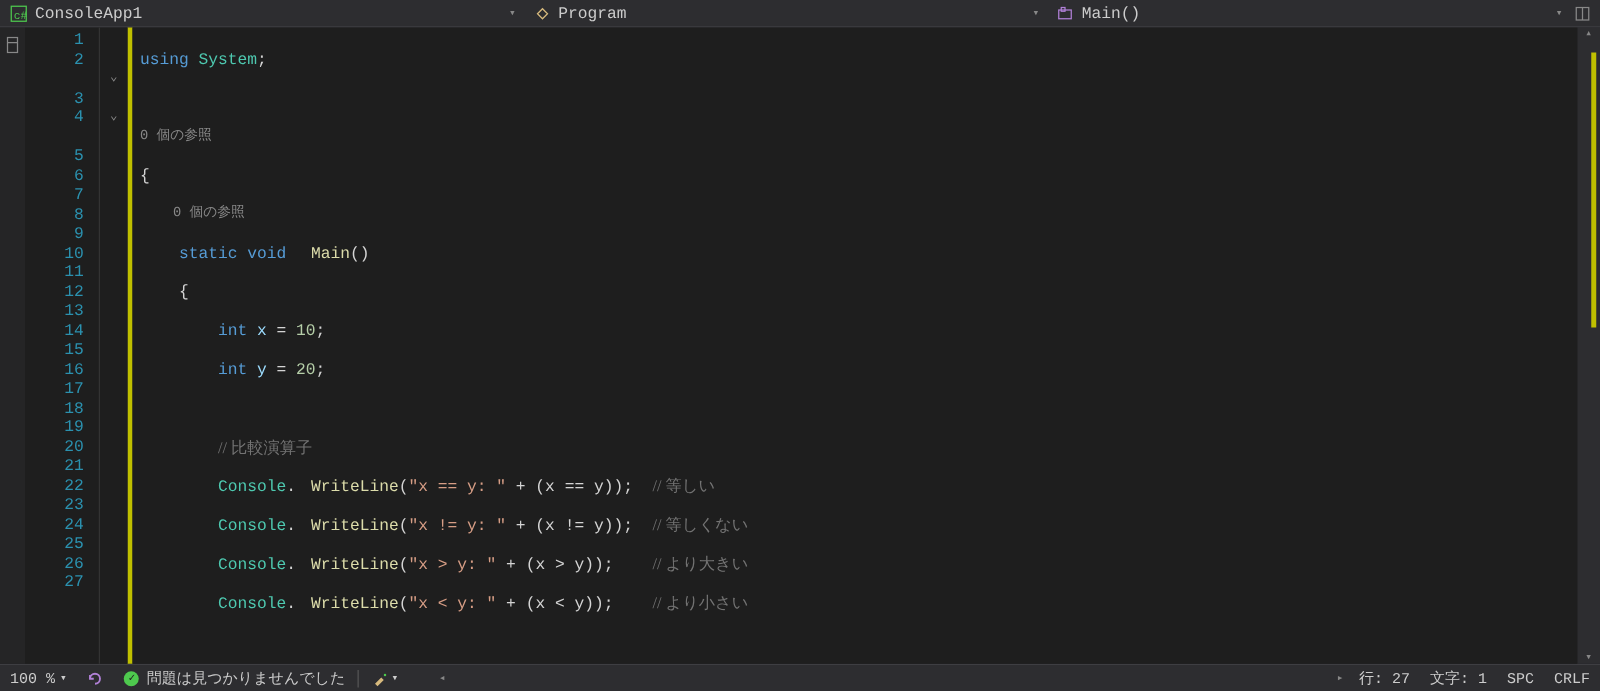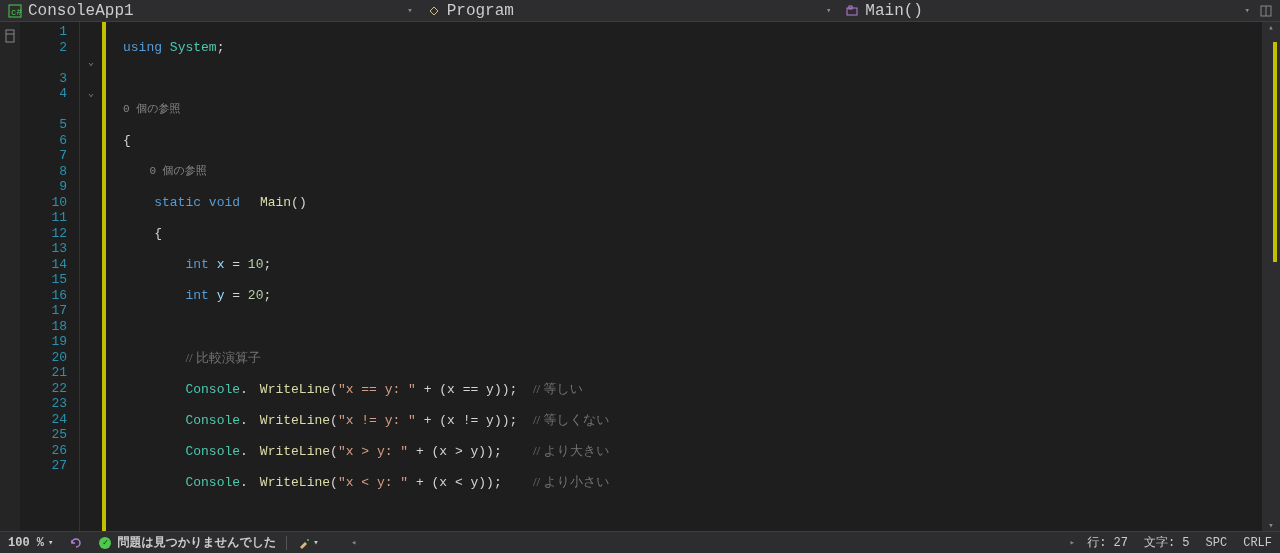--- a/index.html
+++ b/index.html
@@ -2,57 +2,57 @@
 <html><head>
 <meta charset="utf-8">
 <style>
 * { margin: 0; padding: 0; box-sizing: border-box; }
 html, body { width: 1280px; height: 553px; overflow: hidden; background: #1e1e1e; font-family: Consolas, "Courier New", monospace; font-size: 13px; color: #d4d4d4; }
 
 .top-bar { height: 22px; background: #2d2d30; display: flex; align-items: center; border-bottom: 1px solid #3e3e42; }
 .nav-seg { display: flex; align-items: center; height: 100%; padding: 0 8px; }
 .nav-seg.flex1 { flex: 1; }
 .nav-icon { width: 14px; height: 14px; margin-right: 6px; display: inline-flex; align-items: center; justify-content: center; }
-.nav-label { color: #cccccc; font-size: 16px; }
+.nav-label { color: #cccccc; font-size: 13px; }
 .nav-arrow { color: #888; font-size: 9px; padding: 0 6px; cursor: pointer; }
 .top-right { display: flex; align-items: center; padding-right: 4px; }
 .top-right > * { padding: 0 4px; color: #888; cursor: pointer; }
 
 .main { display: flex; height: 509px; position: relative; }
 .left-tools { width: 20px; background: #252526; display: flex; flex-direction: column; align-items: center; padding-top: 4px; }
 .tool-ico { width: 16px; height: 16px; margin: 2px 0; color: #888; cursor: pointer; display: flex; align-items: center; justify-content: center; }
 
 .gutter { width: 60px; background: #1e1e1e; text-align: right; padding-top: 2px; color: #2b91af; font-size: 13px; line-height: 15.5px; border-right: 1px solid #333; }
 .gutter .lnum { padding-right: 12px; height: 15.5px; }
 
 .fold-col { width: 22px; background: #1e1e1e; padding-top: 2px; line-height: 15.5px; position: relative; }
 .fold-mark { height: 15.5px; display: flex; align-items: center; justify-content: center; color: #888; font-size: 10px; cursor: pointer; }
 
 .yellow-strip { width: 4px; background: #c0c000; }
 
-.code-area { flex: 1; background: #1e1e1e; padding-top: 2px; padding-left: 6px; font-size: 13px; line-height: 15.5px; white-space: pre; position: relative; overflow: hidden; margin-left: 11px; }
+.code-area { flex: 1; background: #1e1e1e; padding-top: 2px; padding-left: 6px; font-size: 13px; line-height: 15.5px; white-space: pre; position: relative; overflow: hidden; }
 .code-line { height: 15.5px; }
 
 .kw { color: #569cd6; }
 .cls { color: #4ec9b0; }
 .fn { color: #dcdcaa; padding-left: 12px; }
 .str { color: #d69d85; }
 .cmt { color: #737373; font-family: Liberation Serif, serif; }
 .punc { color: #d4d4d4; }
 .var { color: #9cdcfe; }
 .lit { color: #b5cea8; }
 .codelens { color: #888; font-size: 11px; }
 
 .right-map { width: 18px; background: #2d2d30; position: relative; }
 .map-thumb { position: absolute; right: 3px; width: 4px; background: #c0c000; }
 .scroll-arrow { position:absolute; left:0; right:0; text-align:center; color:#888; font-size:9px; cursor:pointer; }
 .hs-btn { width:14px; text-align:center; color:#888; font-size:9px; cursor:pointer; }
 
 .status-bar { height: 22px; background: #2d2d30; border-top: 1px solid #3e3e42; display: flex; align-items: center; font-size: 12px; color: #cccccc; }
-.sb-left { display: flex; align-items: center; flex:1;font-weight:bold; }
+.sb-left { display: flex; align-items: center; flex:1; }
 .sb-item { padding: 0 8px; display:flex; align-items:center; height:22px; }
 .sb-sep { width:1px; height:14px; background:#555; margin: 0 2px; }
 .sb-right { display:flex; align-items:center; }
 .check-ico { width:12px; height:12px; border-radius:50%; background:#4ec94e; margin-right:6px; display:inline-flex; align-items:center; justify-content:center; font-size:9px; color:#1e1e1e; }
 
 svg { display:block; }
 </style>
 </head>
 <body>
 
@@ -214,17 +214,17 @@
         </svg>
       <span style="font-size:9px;margin-left:2px">▾</span>
     </div>
     <div class="sb-item" style="flex:1; justify-content:flex-start; padding-left:20px;">
       <span class="hs-btn">◂</span>
     </div>
   </div>
   <div class="sb-right">
     <span class="hs-btn">▸</span>
     <div class="sb-item">行: 27</div>
-    <div class="sb-item">文字: 5</div>
+    <div class="sb-item">文字: 1</div>
     <div class="sb-item">SPC</div>
     <div class="sb-item">CRLF</div>
   </div>
 </div>
 
 </body></html>

